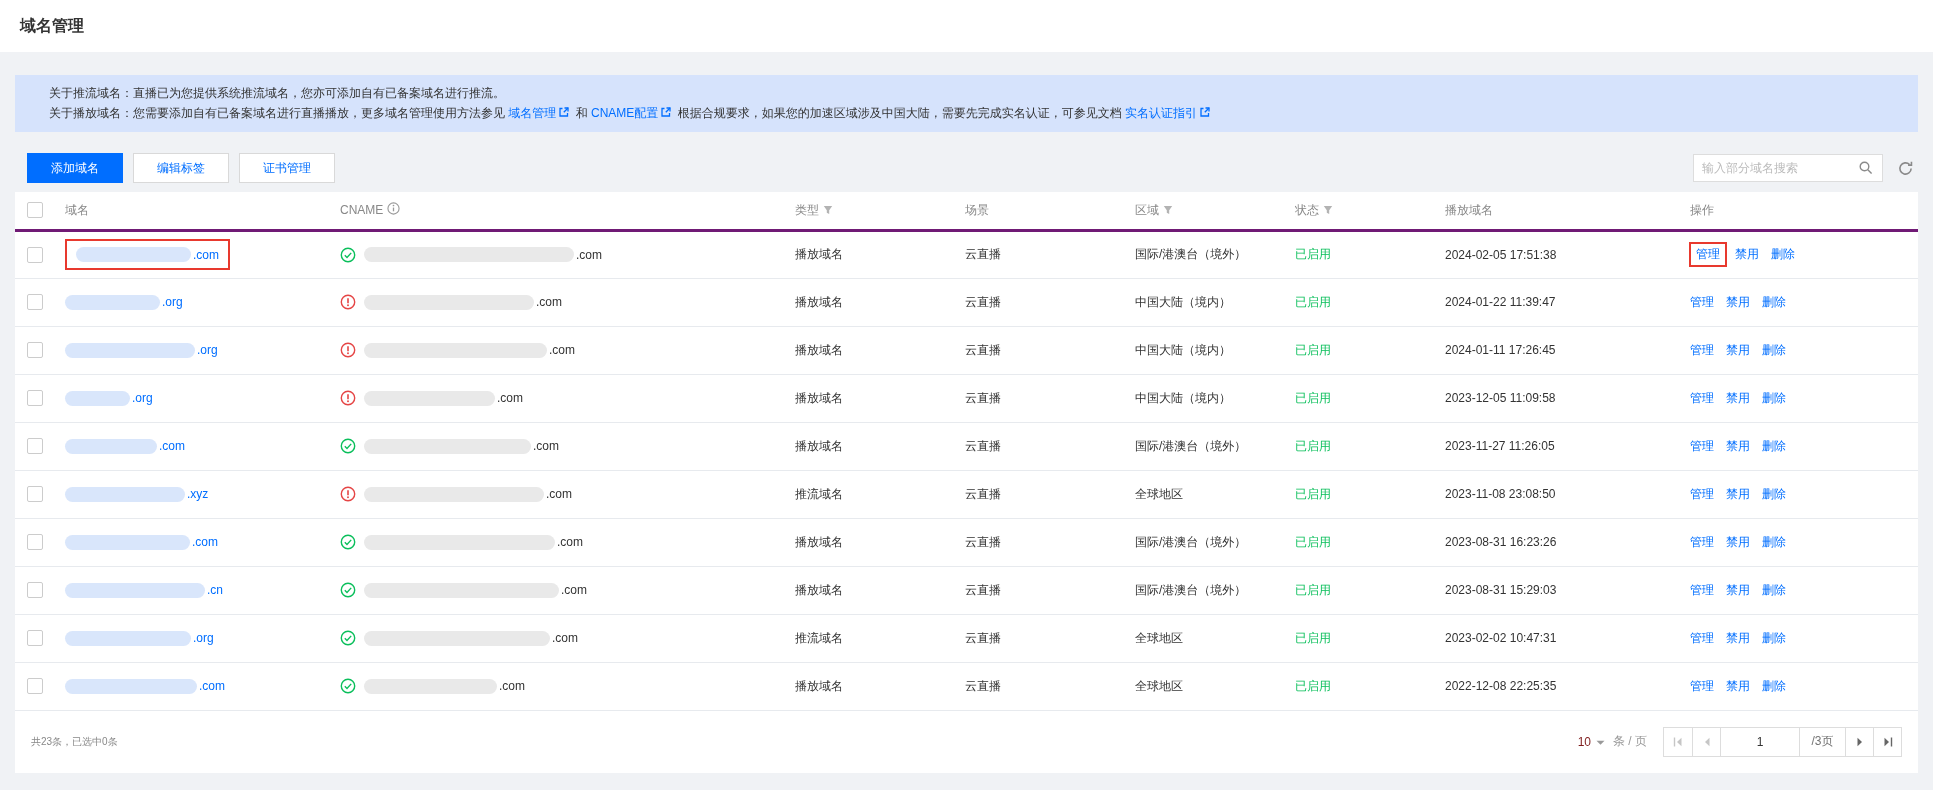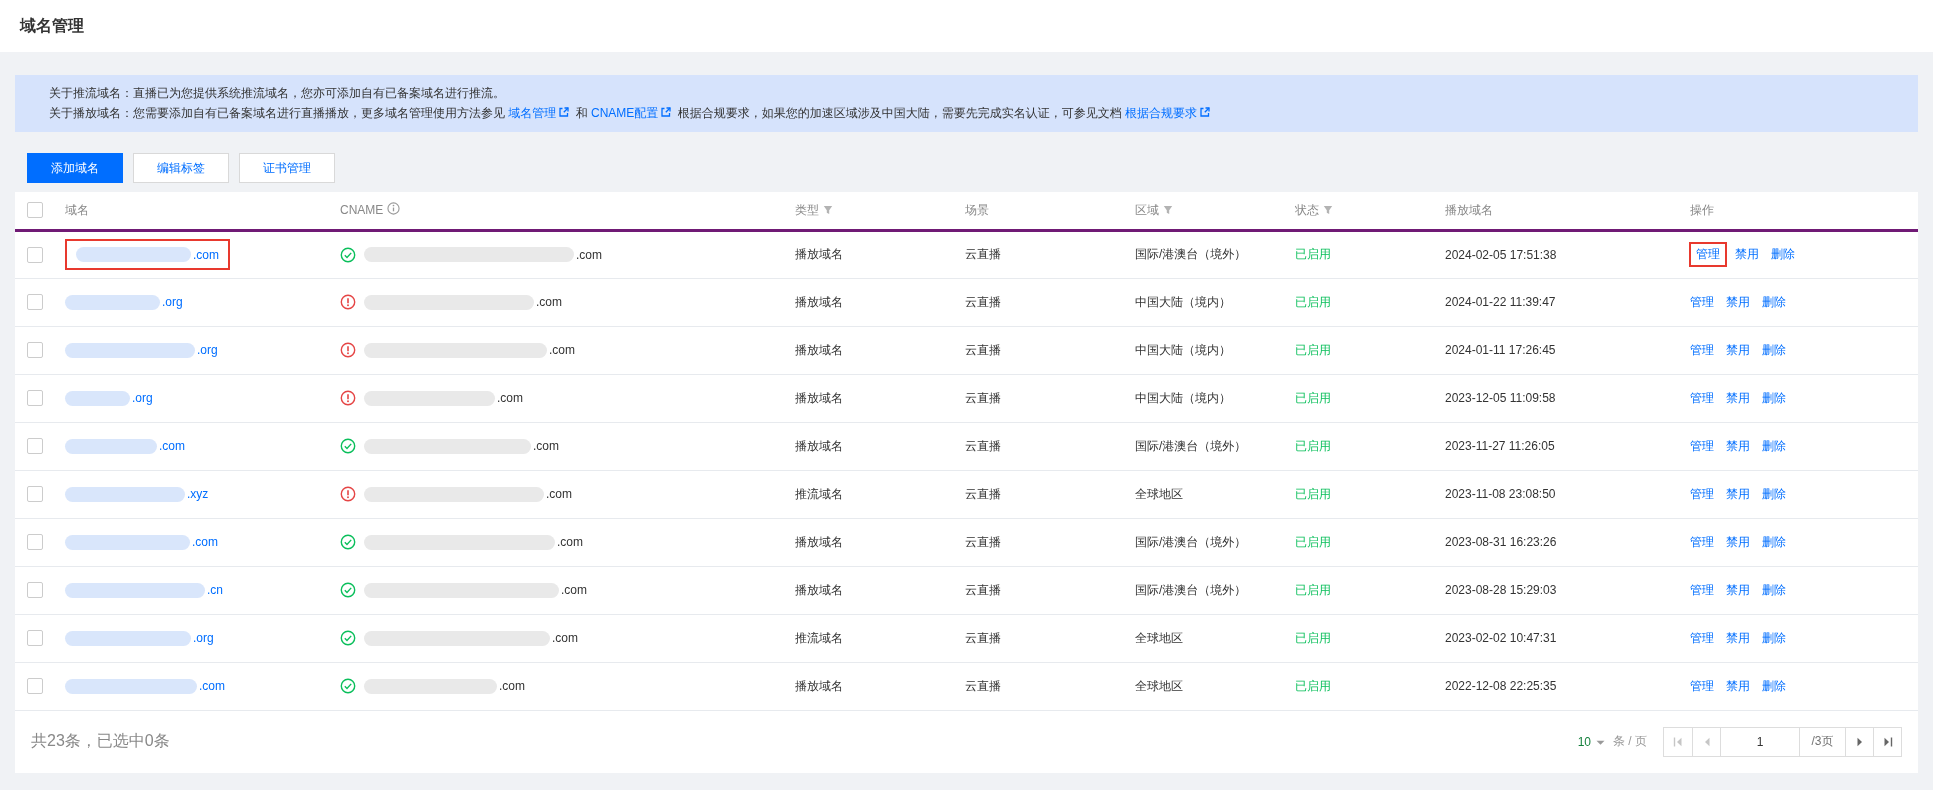--- a/index.html
+++ b/index.html
@@ -32,23 +32,23 @@
   .blob-gray { background:#e9e9e9; }
   .dom-suffix { color:#006eff; margin-left:2px; cursor:pointer; }
   .cname-suffix { color:#333; margin-left:2px; }
   .hl-red { display:inline-flex; align-items:center; border:2px solid #e8392e; padding:6px 9px; }
   .hl-red-sm { display:inline-flex; border:2px solid #e8392e; padding:2px 5px; margin:-4px -1px; }
   .cname-ic { display:inline-flex; margin-right:8px; }
   .status-on { color:#0abf5b; }
   .act-link { color:#006eff; text-decoration:none; margin-right:12px; cursor:pointer; }
   .th-ic { display:inline-block; vertical-align:-1px; margin-left:4px; }
   .tfoot { height:62px; display:flex; align-items:center; padding:0 16px; background:#fff; }
-  .summary { font-size:16px; color:#888; }
+  .summary { font-size:10px; color:#888; }
   .pager { margin-left:auto; display:flex; align-items:center; }
-  .psize { display:inline-flex; font-size:12px; color:#15803d; cursor:pointer;margin-left:22px; }
+  .psize { display:inline-flex; font-size:12px; color:#7f1d1d; cursor:pointer;margin-left:22px; }
   .psize .caret { margin-left:5px; }
   .per-page { font-size:12px; color:#999; margin:0 16px 0 8px; }
   .pgroup { display:flex; align-items:stretch; border:1px solid #ddd; height:30px; }
   .pseg { display:flex; align-items:center; justify-content:center; border-left:1px solid #ddd; cursor:pointer; background:#fff; }
   .pseg:first-child { border-left:none; }
   .pseg.nav { width:28px; }
   .pinput { width:78px; text-align:center; border:none; outline:none; font-size:12px; color:#333; }
   .ptotal { width:46px; font-size:12px; color:#737373; justify-content:center; }
 </style>
 </head>
@@ -64,32 +64,49 @@
     <div>关于推流域名：直播已为您提供系统推流域名，您亦可添加自有已备案域名进行推流。</div>
     <div>
       <span>关于播放域名：您需要添加自有已备案域名进行直播播放，更多域名管理使用方法参见 </span><a>域名管理</a><span class="ext-ic"><svg width="12" height="12" viewBox="0 0 12 12" fill="none">
             <path d="M4.5 2.5H2v7.5h7.5V7" stroke="#006eff" stroke-width="1.3"></path>
             <path d="M6.5 2h3.5v3.5" stroke="#006eff" stroke-width="1.3"></path>
             <path d="M10 2L5.8 6.2" stroke="#006eff" stroke-width="1.3"></path>
           </svg></span><span> 和 </span><a>CNAME配置</a><span class="ext-ic"><svg width="12" height="12" viewBox="0 0 12 12" fill="none">
             <path d="M4.5 2.5H2v7.5h7.5V7" stroke="#006eff" stroke-width="1.3"></path>
             <path d="M6.5 2h3.5v3.5" stroke="#006eff" stroke-width="1.3"></path>
             <path d="M10 2L5.8 6.2" stroke="#006eff" stroke-width="1.3"></path>
-          </svg></span><span> 根据合规要求，如果您的加速区域涉及中国大陆，需要先完成实名认证，可参见文档 </span><a>根据合规要求</a><span class="ext-ic"><svg width="12" height="12" viewBox="0 0 12 12" fill="none">
+          </svg></span><span> 根据合规要求，如果您的加速区域涉及中国大陆，需要先完成实名认证，可参见文档 </span><a>实名认证指引</a><span class="ext-ic"><svg width="12" height="12" viewBox="0 0 12 12" fill="none">
             <path d="M4.5 2.5H2v7.5h7.5V7" stroke="#006eff" stroke-width="1.3"></path>
             <path d="M6.5 2h3.5v3.5" stroke="#006eff" stroke-width="1.3"></path>
             <path d="M10 2L5.8 6.2" stroke="#006eff" stroke-width="1.3"></path>
           </svg></span>
     </div>
   </div>
 
   <div class="toolbar">
     <button class="btn btn-primary">添加域名</button>
     <button class="btn btn-plain">编辑标签</button>
     <button class="btn btn-plain">证书管理</button>
+    <div class="search-wrap">
+      <div class="search-box">
+        <input placeholder="输入部分域名搜索" style="">
+        <span style="display:flex">
+            <svg width="16" height="16" viewBox="0 0 16 16" fill="none">
+              <circle cx="6.5" cy="6.5" r="4.3" stroke="#8a8a8a" stroke-width="1.4"></circle>
+              <path d="M9.8 9.8L13.6 13.6" stroke="#8a8a8a" stroke-width="1.4"></path>
+            </svg>
+          </span>
+      </div>
+      <span class="refresh-btn">
+          <svg width="17" height="17" viewBox="0 0 16 16" fill="none">
+            <path d="M13.3 8a5.3 5.3 0 1 1-1.5-3.7" stroke="#8a8a8a" stroke-width="1.5"></path>
+            <path d="M13.6 1.6v3.2h-3.2" stroke="#8a8a8a" stroke-width="1.5"></path>
+          </svg>
+        </span>
+    </div>
   </div>
 
   <div class="card">
     <table>
       <colgroup>
         <col style="width:50px">
           <col style="width:275px">
           <col style="width:455px">
           <col style="width:170px">
         <col style="width:170px">
@@ -350,21 +367,21 @@
                   </svg>
                 </span>
                 <span class="blob blob-gray" style="width: 195px;"></span>
                 <span class="cname-suffix">.com</span>
               </span>
             </td>
             <td>播放域名</td>
             <td>云直播</td>
             <td>国际/港澳台（境外）</td>
             <td class="status-on">已启用</td>
-            <td>2023-08-28 15:29:03</td>
+            <td>2023-08-31 15:29:03</td>
             <td><a class="act-link">管理</a><a class="act-link">禁用</a><a class="act-link">删除</a></td>
           </tr>
           <tr>
             <td class="cell-pad">
               <div class="chk"></div>
             </td>
             <td>
               <span class="flexrow">
                 <span class="blob blob-blue" style="width: 126px;"></span>
                 <a class="dom-suffix">.org</a>

